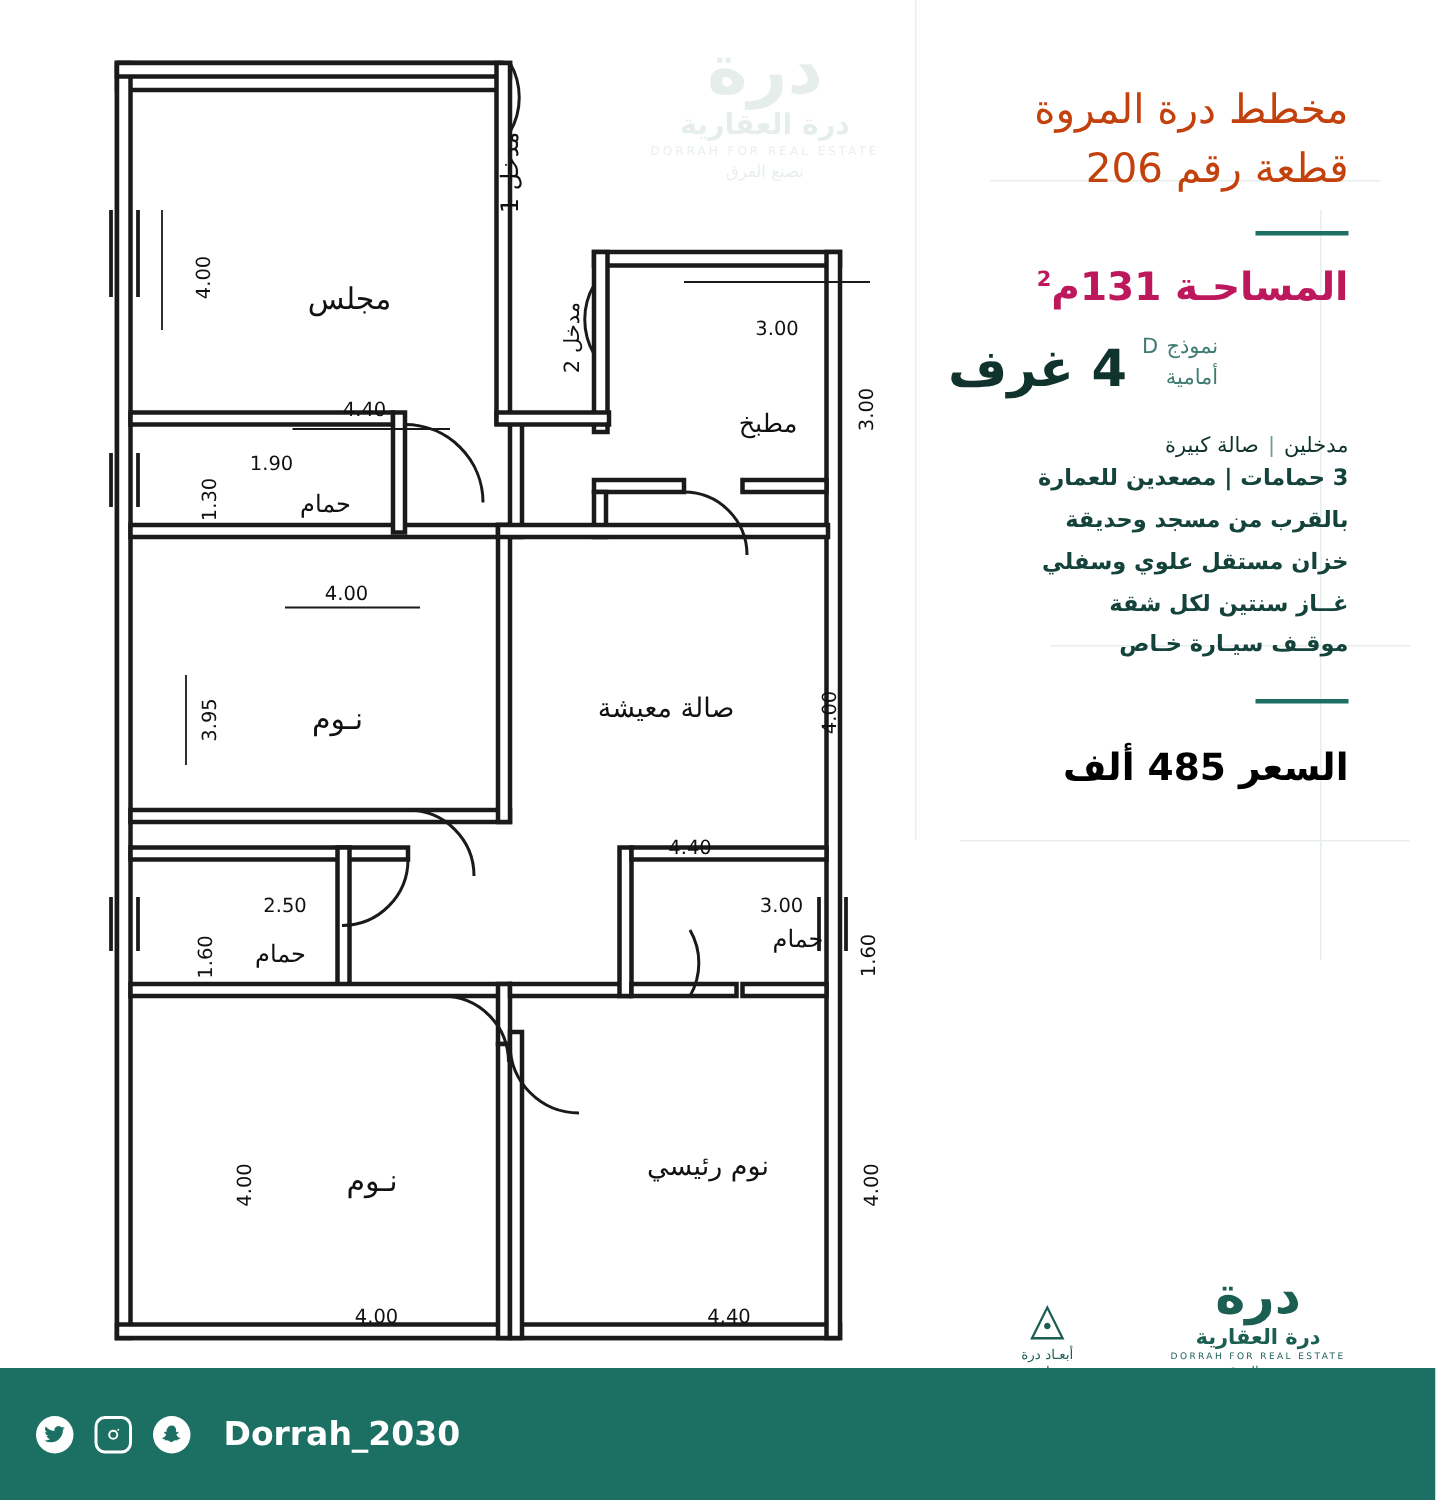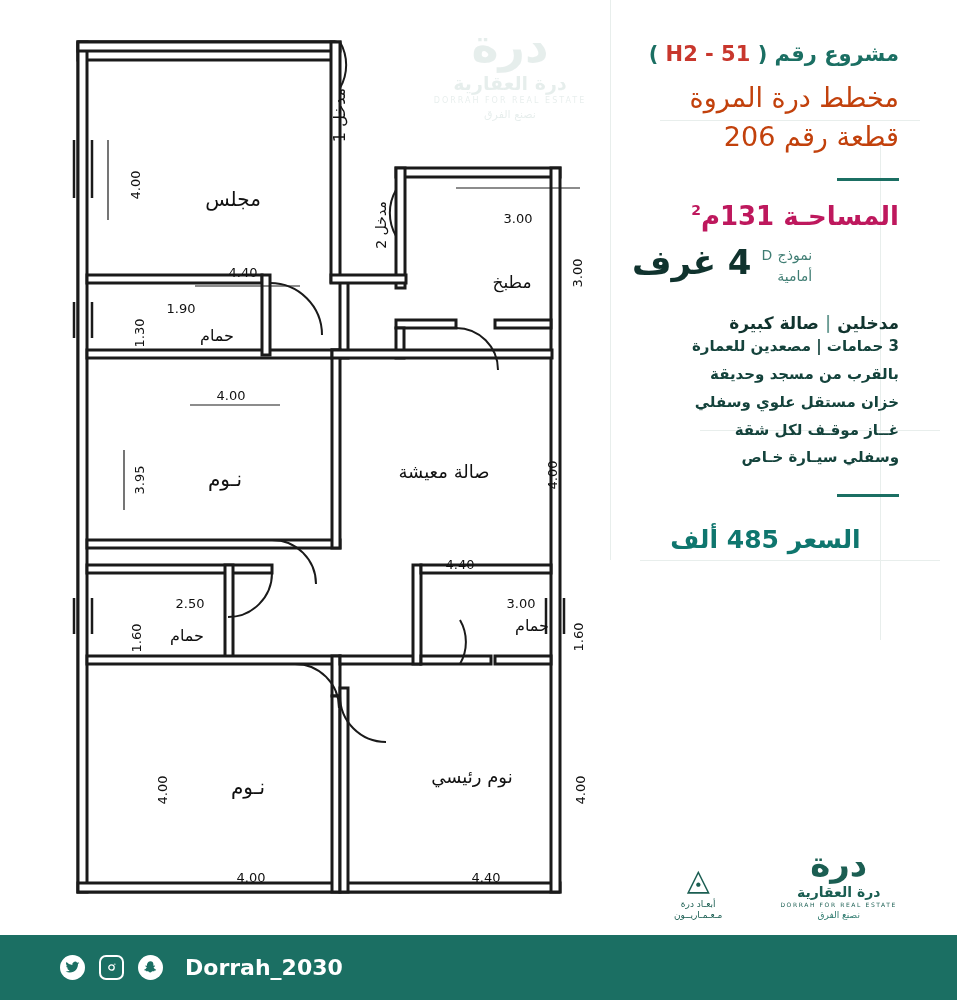--- a/index.html
+++ b/index.html
@@ -61,42 +61,41 @@
     font-size: 27px; font-weight: normal; line-height: 1.45; color: #c2410c;
   }
   .rule {
     width: 62px; height: 3px; background: #1b6f63;
     margin: 22px 0 20px auto;
   }
   .area-line { font-size: 26px; font-weight: bold; color: #be185d; }
   .area-line sup { font-size: 14px; }
   .rooms-row {
     margin-top: 14px;
-    display: flex; align-items: flex-start; justify-content: flex-start;
+    display: flex; align-items: flex-end; justify-content: flex-start;
     gap: 10px; flex-direction: row-reverse;
   }
   .rooms-big { font-size: 34px; font-weight: bold; color: #10332e; line-height: 1; }
   .rooms-sub { font-size: 14px; color: #3f7d73; line-height: 1.5; text-align: right; }
   .rooms-sub .d { letter-spacing: 1px; }
   .feat-head {
-    margin-top: 26px; font-size: 17px; font-weight: bold; color: #10332e;
+    margin-top: 26px; font-size: 14px; font-weight: normal; color: #10332e;
     letter-spacing: 0px;
   }
   .feat-head .sep { color: #6b9c94; padding: 0 6px; }
   .feat {
     font-size: 15px; line-height: 1.85; color: #14433c; font-weight: bold;
   }
   .feat.thin { font-weight: bold; }
   .feat-note {
     margin-top: 14px; font-size: 13px; color: #2e7a6e; font-weight: bold;
   }
   .price {
-    margin-top: 28px; font-size: 25px; font-weight: bold; color: #0f766e;
+    margin-top: 28px; font-size: 25px; font-weight: bold; color: #000000;
     letter-spacing: 1px;
-    text-align: center;
   }
 
   
   .logos {
     position: absolute; right: 20px; bottom: 80px;
     width: 325px; height: 110px;
     display: flex; flex-direction: row-reverse;
     align-items: flex-end; justify-content: flex-start; gap: 58px;
     padding-right: 40px;
   }
@@ -104,24 +103,24 @@
   .logo-block .glyph { font-size: 34px; line-height: 36px; font-weight: bold; }
   .logo-block .l1 { font-size: 14px; font-weight: bold; margin-top: 2px; }
   .logo-block .l2 { font-size: 6px; letter-spacing: 1.6px; margin-top: 1px; }
   .logo-block .l3 { font-size: 9px; margin-top: 2px; color: #2e7a6e; }
   .logo-block.small .glyph { font-size: 30px; }
   .logo-block.small .l2 { font-size: 9px; }
 
   
   #footer {
     position: absolute; left: 0; bottom: 0;
-    width: 957px; height: 65px;
+    width: 957px; height: 88px;
     background: #1b6f63;
     display: flex; align-items: center;
-    padding-left: 60px; gap: 14px;
+    padding-left: 24px; gap: 14px;
   }
   .sicon {
     width: 25px; height: 25px; border-radius: 50%;
     background: #ffffff; color: #1b6f63;
     display: flex; align-items: center; justify-content: center;
     font-size: 14px; line-height: 1;
   }
   .sicon.ring { background: transparent; border: 2px solid #ffffff; color: #ffffff; border-radius: 7px; }
   .handle { color: #ffffff; font-size: 22px; font-weight: bold; margin-left: 8px; }
 </style>
@@ -246,25 +245,20 @@
       <text x="481" y="588" font-size="13" fill="#111" text-anchor="middle">3.00</text>
       <text x="543" y="617" font-size="13" fill="#111" text-anchor="middle" transform="rotate(-90 543 617)">1.60</text>
       <text x="127" y="770" font-size="13" fill="#111" text-anchor="middle" transform="rotate(-90 127 770)">4.00</text>
       <text x="545" y="770" font-size="13" fill="#111" text-anchor="middle" transform="rotate(-90 545 770)">4.00</text>
       <text x="211" y="862" font-size="13" fill="#111" text-anchor="middle">4.00</text>
       <text x="446" y="862" font-size="13" fill="#111" text-anchor="middle">4.40</text>
     </svg>
   </div>
 
   <div id="info">
-    <div class="proj-line">
-      <span>مشروع رقم (</span>
-      <span class="code">H2 - 51</span>
-      <span>)</span>
-    </div>
 
     <div class="title-main">
       <div>مخطط درة المروة</div>
       <div>قطعة رقم 206</div>
     </div>
 
     <div class="rule"></div>
 
     <div class="area-line">
       <span>المساحـة 131م</span><sup>2</sup>
@@ -278,22 +272,22 @@
       </span>
     </div>
 
     <div class="feat-head">
       <span>مدخلين</span><span class="sep">|</span><span>صالة كبيرة</span>
     </div>
 
     <div class="feat thin">3 حمامات  |  مصعدين للعمارة</div>
     <div class="feat">بالقرب من مسجد وحديقة</div>
     <div class="feat thin">خزان مستقل علوي وسفلي</div>
-    <div class="feat">غــاز موقـف لكل شقة</div>
-    <div class="feat">وسفلي سيـارة خـاص</div>
+    <div class="feat">غــاز سنتين لكل شقة</div>
+    <div class="feat">موقـف سيـارة خـاص</div>
 
 
     <div class="rule" style="margin:22px 0 14px auto;"></div>
 
     <div class="price">السعر  485  ألف</div>
   </div>
 
   <div class="logos">
     <div class="logo-block">
       <div class="glyph">درة</div>

